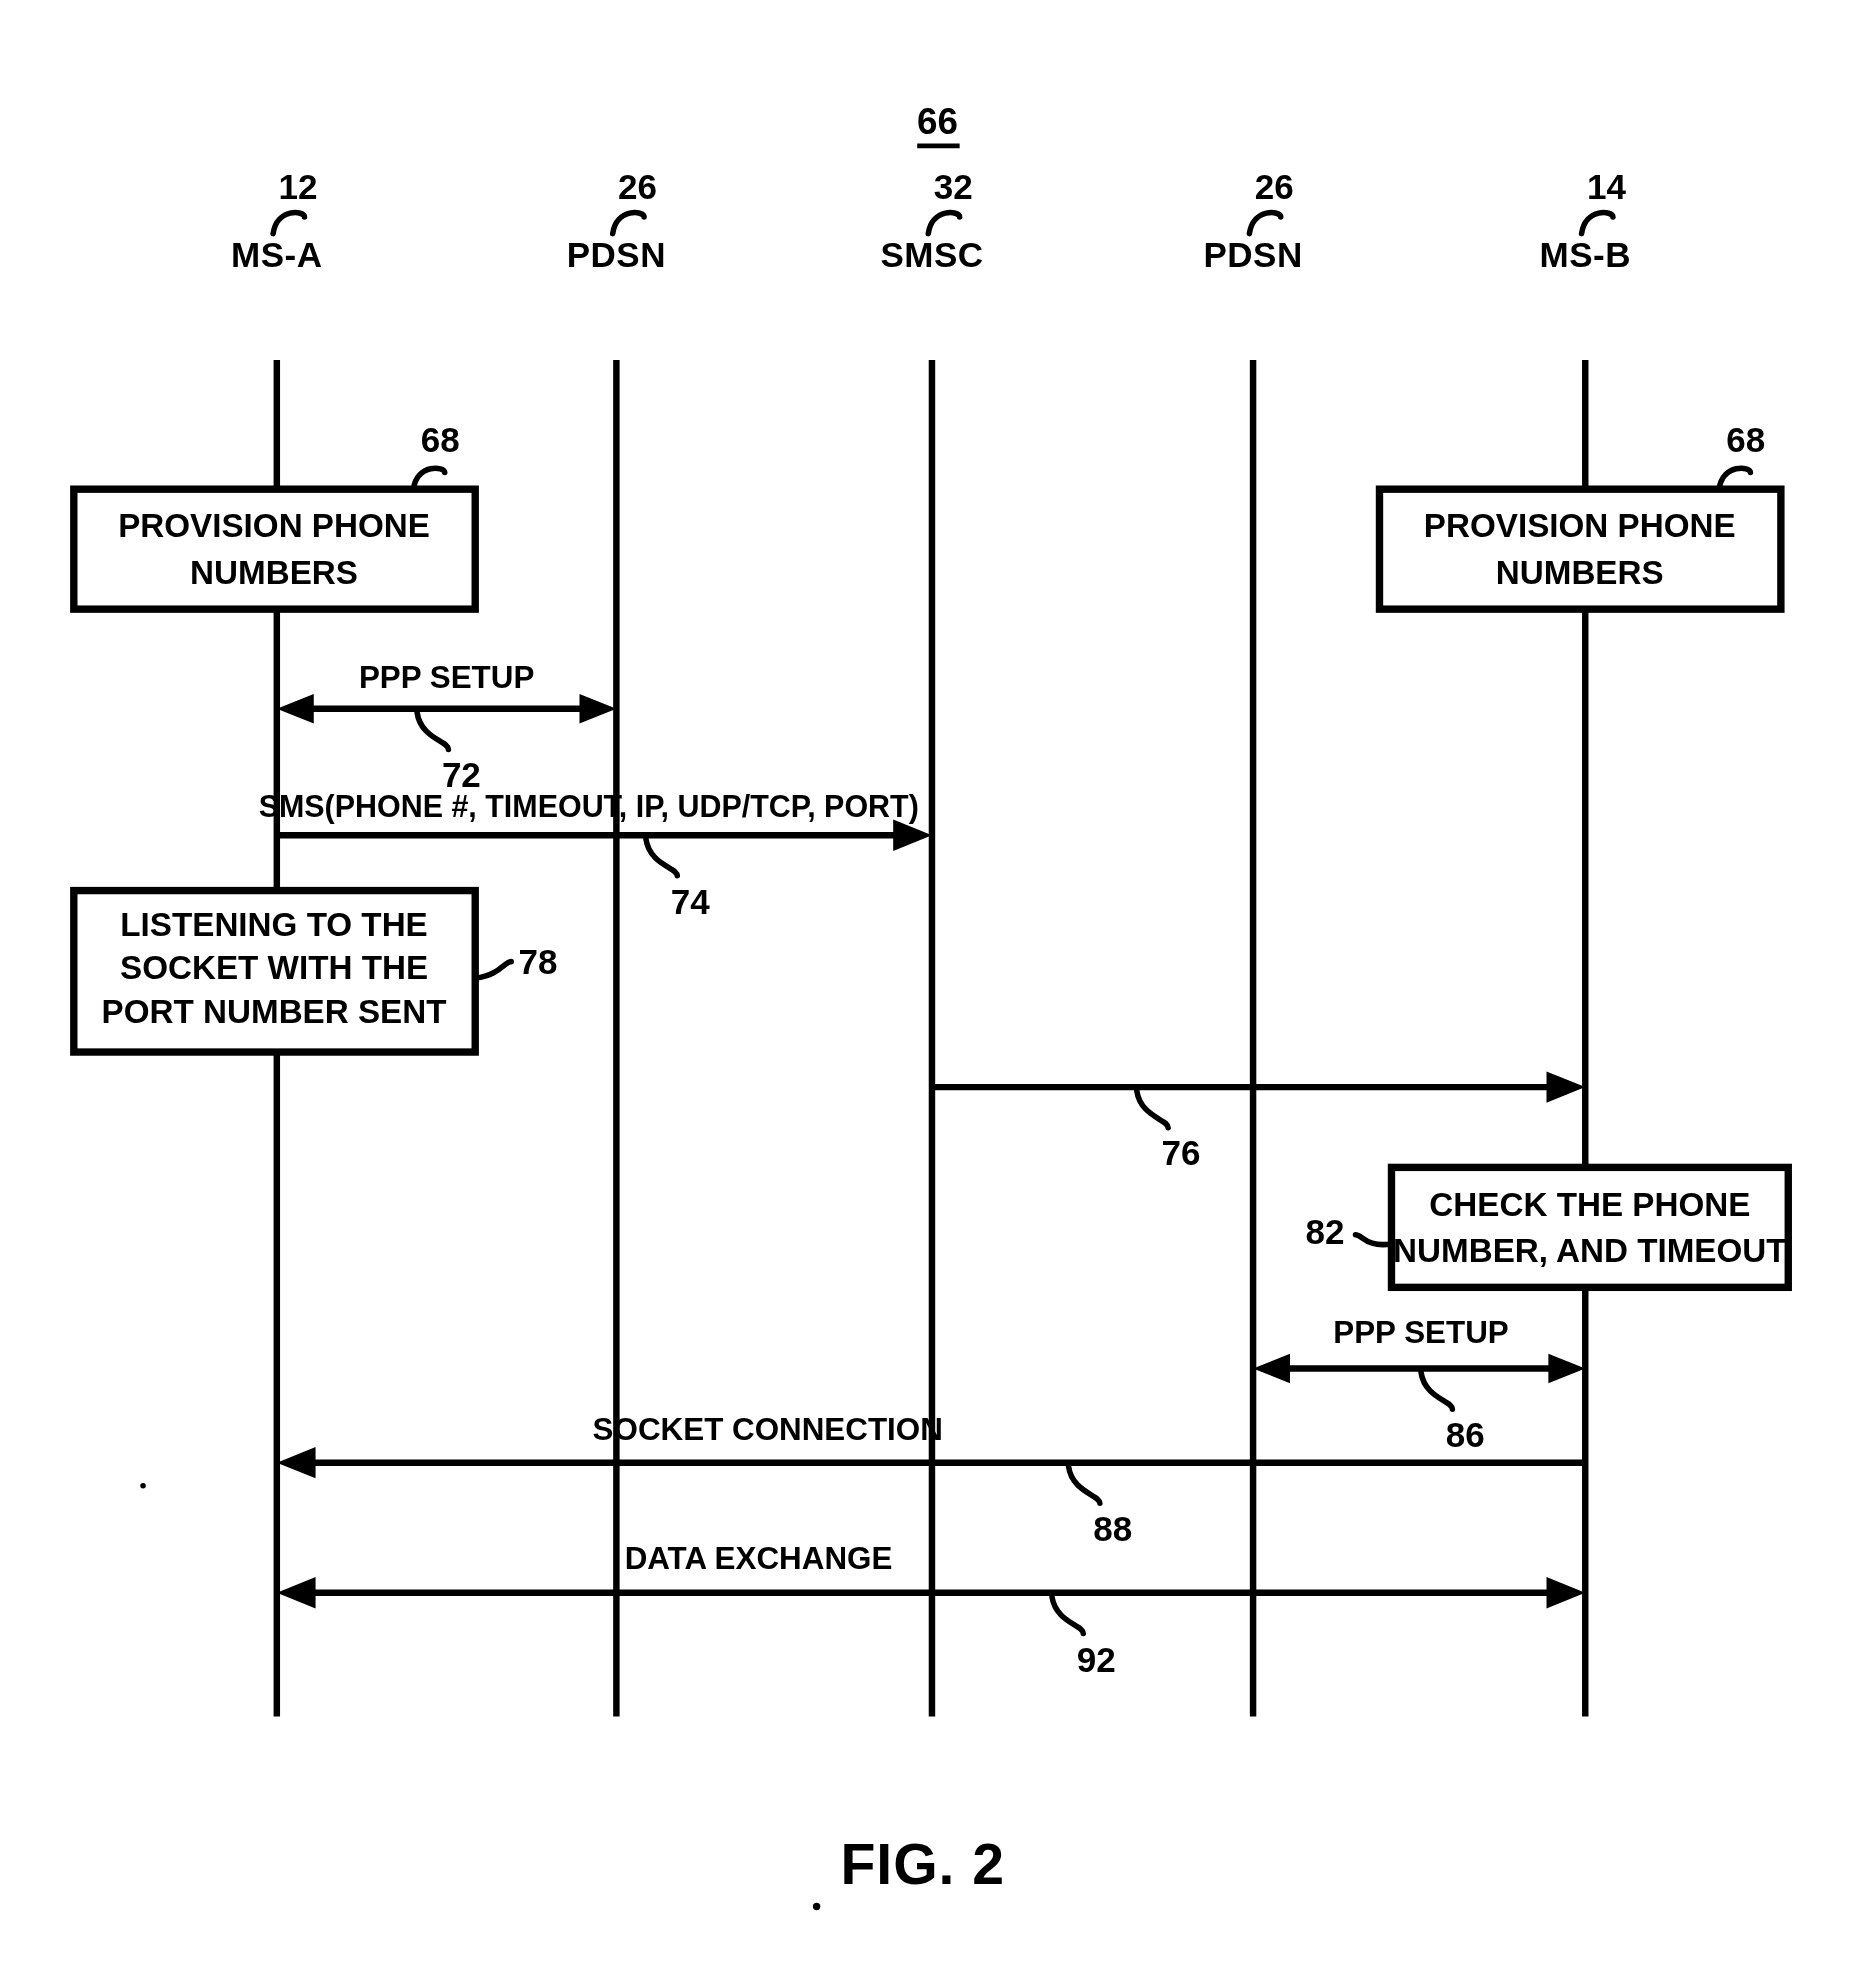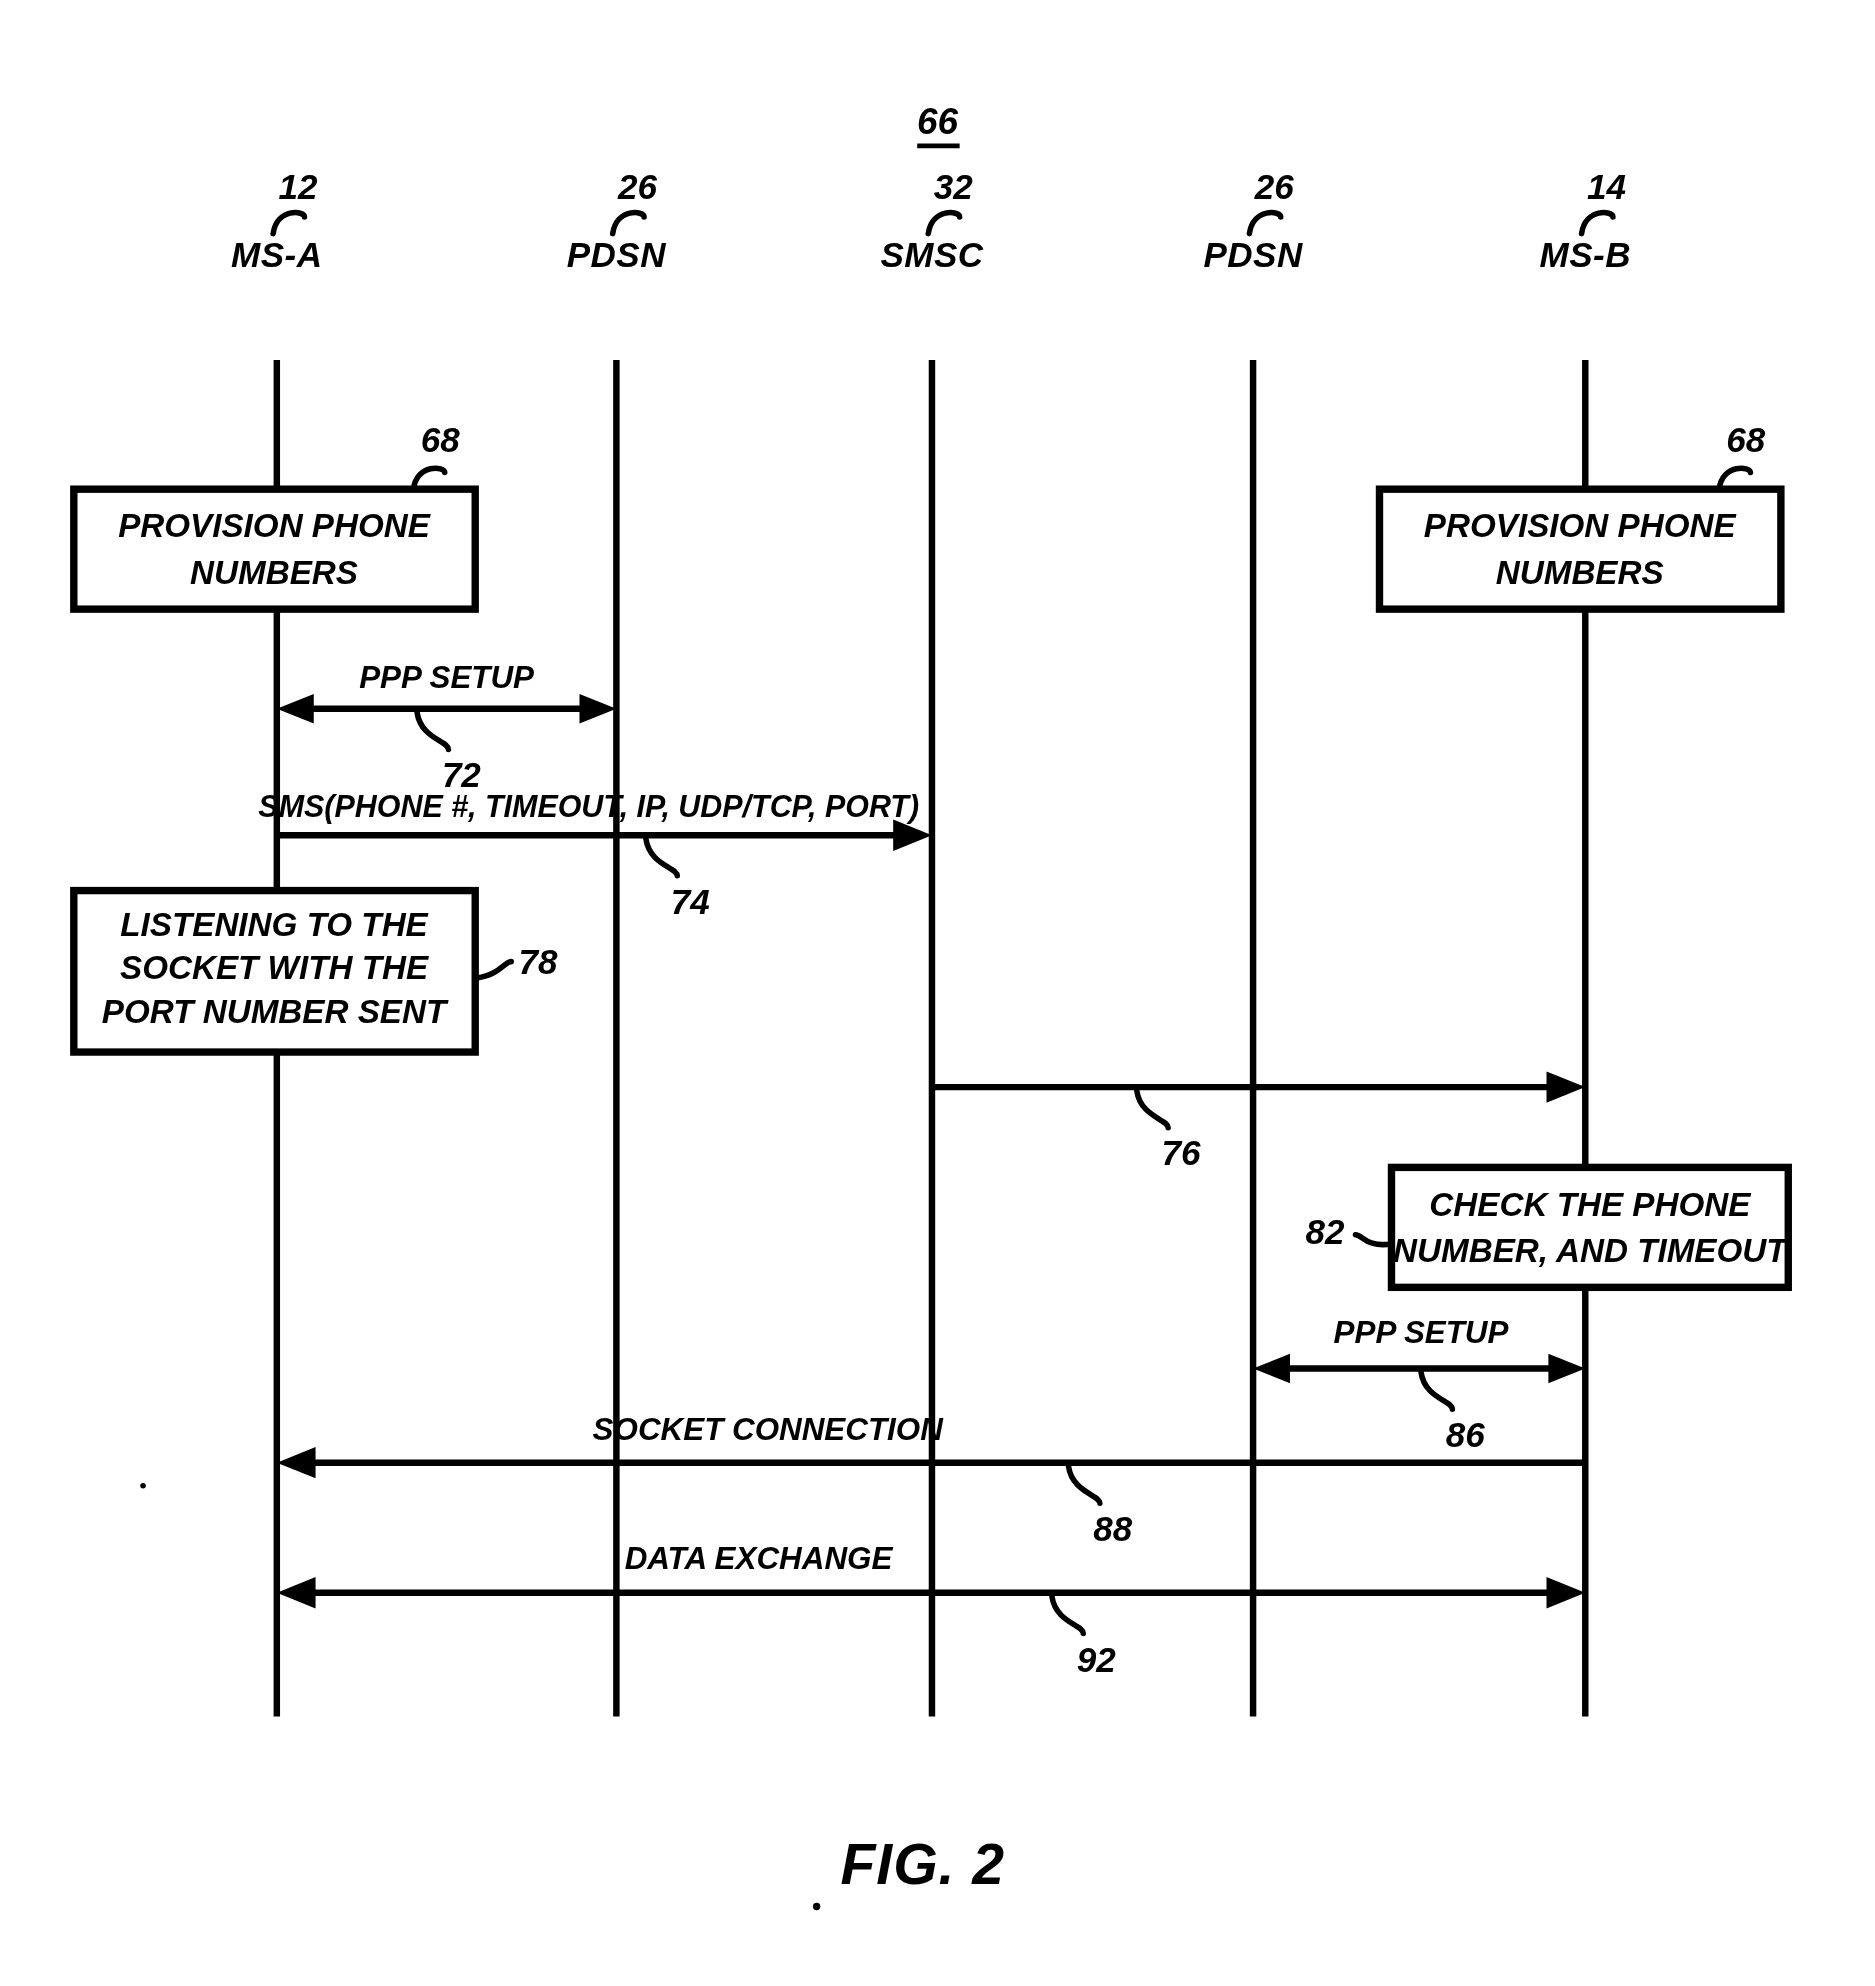--- a/index.html
+++ b/index.html
@@ -11,21 +11,20 @@
     width: 1875px;
     height: 1986px;
     position: relative;
     font-family: "Liberation Sans", sans-serif;
     color: #000000;
     overflow: hidden;
   }
   #figure-root {
     position: absolute;
     inset: 0;
-    font-style: italic;
   }
   svg.diagram {
     position: absolute;
     top: 0;
     left: 0;
     width: 1875px;
     height: 1986px;
     display: block;
   }
   

